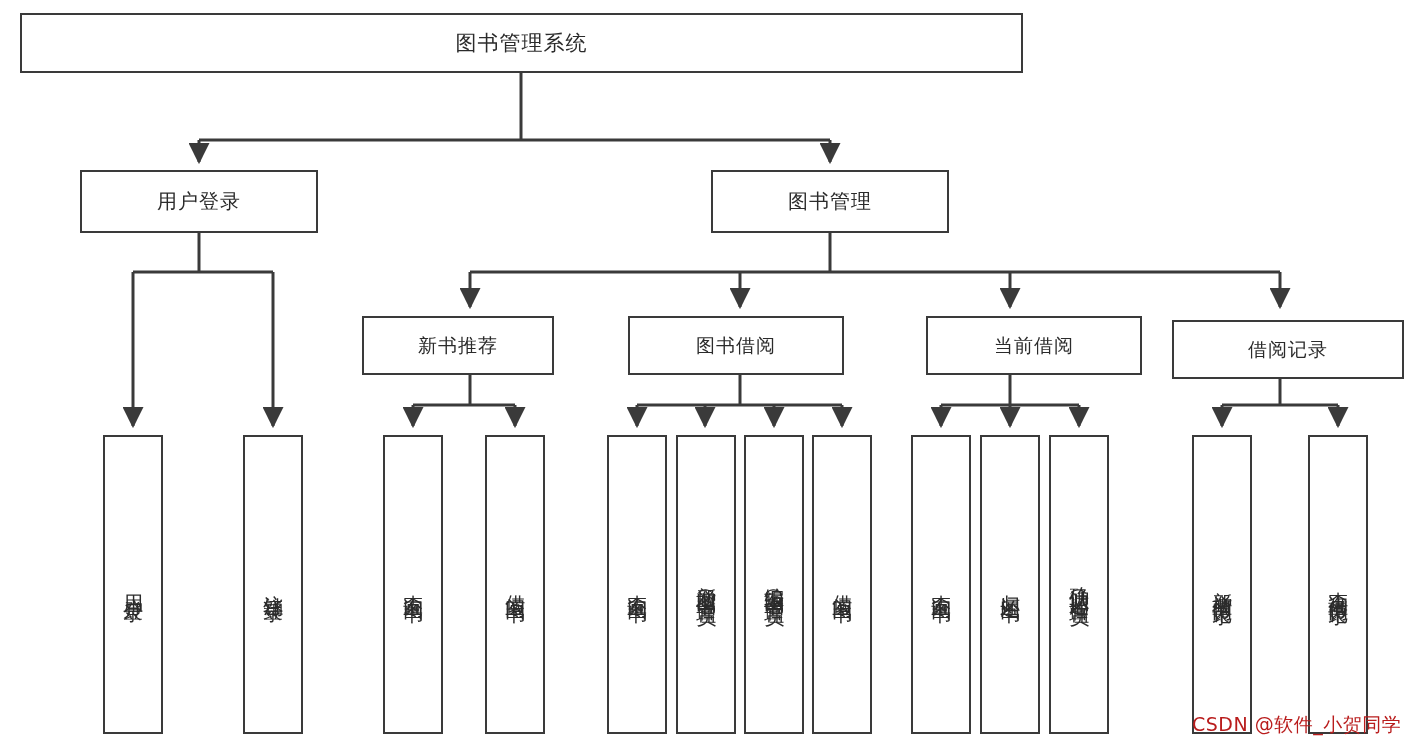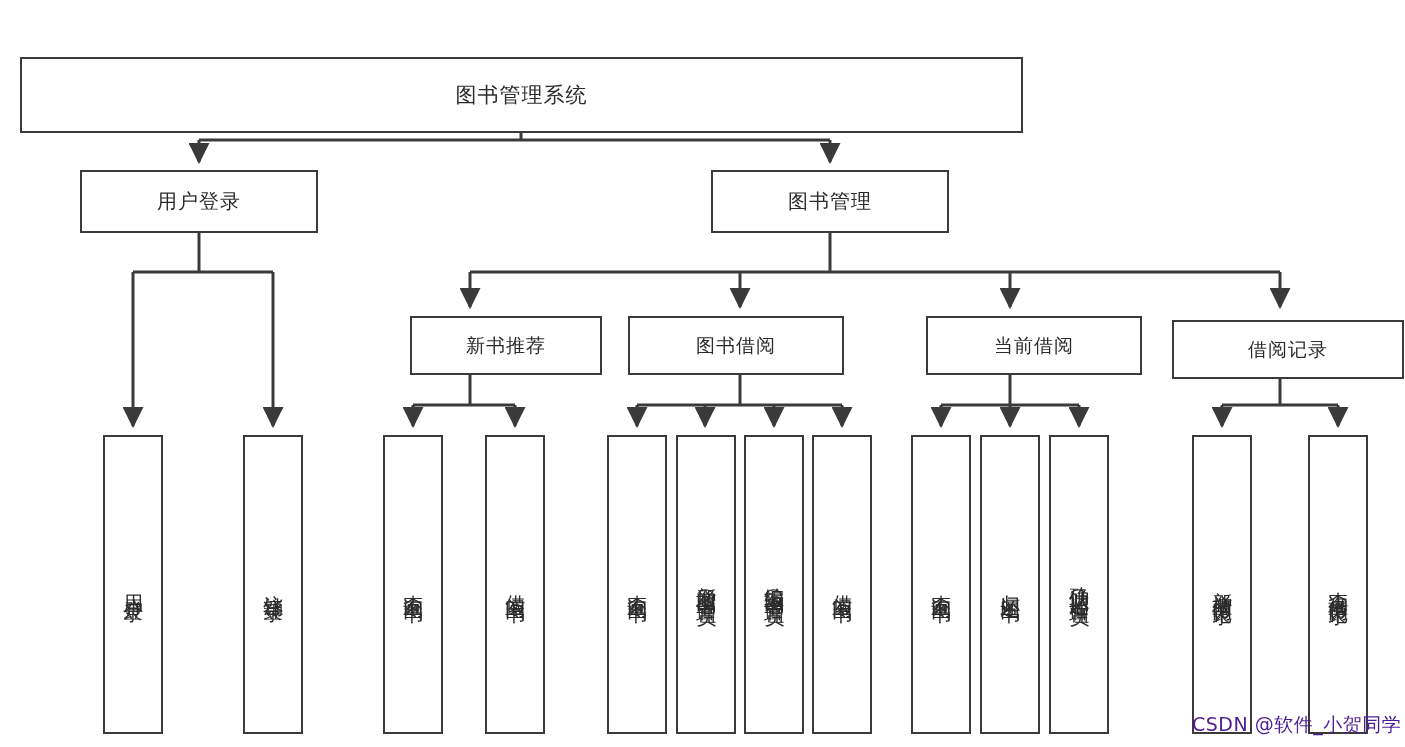--- a/index.html
+++ b/index.html
@@ -62,21 +62,21 @@
     line-height: 1.18;
     letter-spacing: 3px;
     white-space: nowrap;
     display: block;
   }
   .watermark {
     position: absolute;
     left: 1192px;
     top: 712px;
     font-size: 19px;
-    color: #4c1d95;
+    color: #b91c1c;
     letter-spacing: 0.5px;
     white-space: nowrap;
     z-index: 5;
   }
 </style>
 </head>
 <body>
 
 <div id="canvas">
 
@@ -123,32 +123,32 @@
       <path d="M 1010 405 L 1010 426" marker-end="url(#arrow)"></path>
       <path d="M 1079 405 L 1079 426" marker-end="url(#arrow)"></path>
 
       <path d="M 1280 375 L 1280 405"></path>
       <path d="M 1222 405 L 1338 405"></path>
       <path d="M 1222 405 L 1222 426" marker-end="url(#arrow)"></path>
       <path d="M 1338 405 L 1338 426" marker-end="url(#arrow)"></path>
     </g>
   </svg>
 
-  <div class="node root" style="left:20px; top:13px; width:1003px; height:76px;margin-top:44px;">
+  <div class="node root" style="left:20px; top:13px; width:1003px; height:60px;">
     <span>图书管理系统</span>
   </div>
 
   <div class="node lvl2" style="left:80px; top:170px; width:238px; height:63px;">
     <span>用户登录</span>
   </div>
   <div class="node lvl2" style="left:711px; top:170px; width:238px; height:63px;">
     <span>图书管理</span>
   </div>
 
-  <div class="node lvl3" style="left:362px; top:316px; width:192px; height:59px;margin-left:48px;">
+  <div class="node lvl3" style="left:362px; top:316px; width:192px; height:59px;">
     <span>新书推荐</span>
   </div>
   <div class="node lvl3" style="left:628px; top:316px; width:216px; height:59px;">
     <span>图书借阅</span>
   </div>
   <div class="node lvl3" style="left:926px; top:316px; width:216px; height:59px;">
     <span>当前借阅</span>
   </div>
   <div class="node lvl3" style="left:1172px; top:320px; width:232px; height:59px;">
     <span>借阅记录</span>

